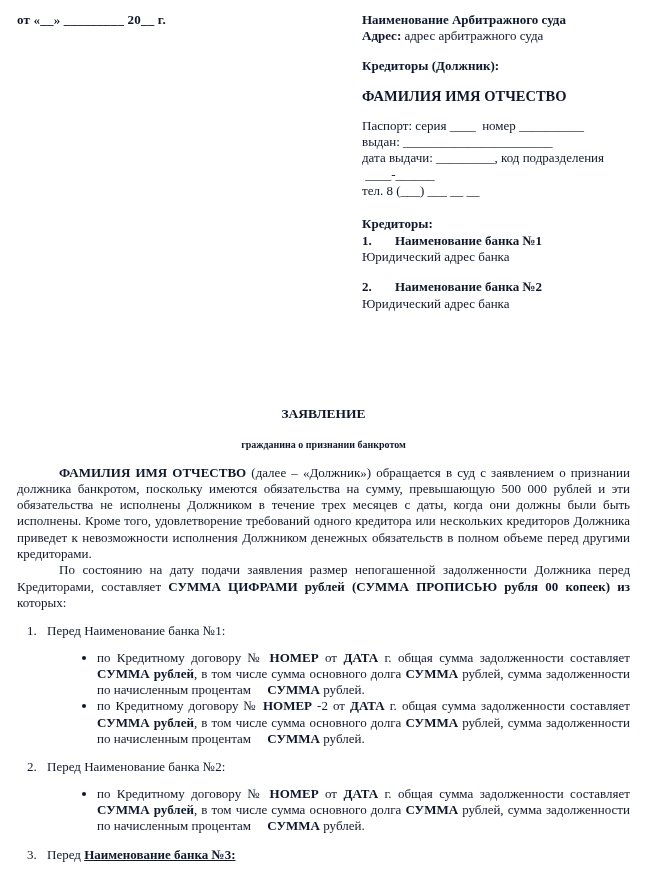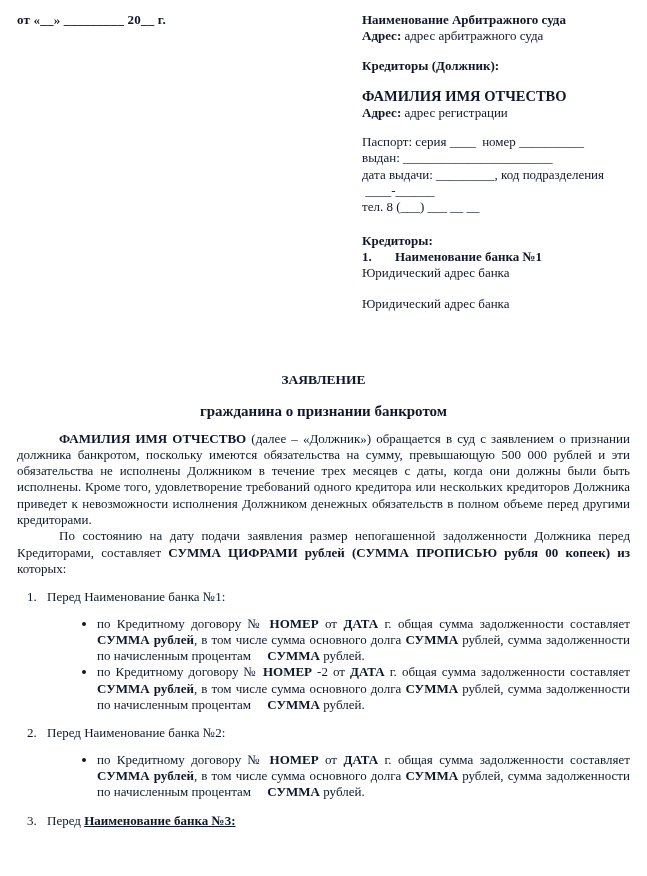--- a/index.html
+++ b/index.html
@@ -16,22 +16,22 @@
   .date-line{position:absolute;left:0;top:2px;font-weight:700;letter-spacing:.2px;}
   .right-col{margin-left:345px;padding-top:2px;}
   .right-col .line{white-space:pre-wrap;}
   .gap-s{height:13px;}
   .gap-m{height:14px;}
   .gap-l{height:17px;}
   .applicant-name{font-weight:700;font-size:14.5px;line-height:17px;}
   .creditor-num{display:inline-block;width:33px;font-weight:700;}
   .creditor-name{font-weight:700;margin-top:45px;}
   
-  .doc-title{margin-top:36px;text-align:center;font-weight:700;font-size:13.5px;}
-  .doc-subtitle{margin-top:15px;margin-bottom:11px;text-align:center;font-weight:700;font-size:15px;}
+  .doc-title{margin-top:70px;text-align:center;font-weight:700;font-size:13.5px;}
+  .doc-subtitle{margin-top:15px;margin-bottom:11px;text-align:center;font-weight:700;font-size:10px;}
   
   .body-p{margin:0;text-align:justify;text-indent:42px;white-space:pre-wrap;}
   
   .debt{margin-top:8px;}
   .debt-item{margin-top:12px;}
   .debt-head{display:flex;}
   .debt-num{flex:0 0 20px;margin-left:10px;}
   .debt-head-text{white-space:pre-wrap;}
   .bullets{margin:10px 0 2px 0;padding-left:80px;}
   .bullets li{margin:0;text-align:justify;white-space:pre-wrap;}
@@ -46,41 +46,41 @@
 
     <div class="right-col">
       <div class="line b">Наименование Арбитражного суда</div>
       <div class="line"><span style="font-weight: 700;">Адрес:</span><span> адрес арбитражного суда</span></div>
 
       <div class="gap-s"></div>
       <div class="line b">Кредиторы (Должник):</div>
 
       <div class="gap-m"></div>
       <div class="line applicant-name">ФАМИЛИЯ ИМЯ ОТЧЕСТВО</div>
-      <div class="line"><span style="font-weight: 700;">Адрес:</span><span> адрес регистрации</span></div>
 
       <div class="gap-s"></div>
       <div>
         <div class="line">Паспорт: серия ____  номер __________</div>
         <div class="line">выдан: _______________________</div>
         <div class="line">дата выдачи: _________, код подразделения</div>
         <div class="line"> ____-______</div>
         <div class="line">тел. 8 (___) ___ __ __</div>
       </div>
 
       <div class="gap-l"></div>
       <div class="line b">Кредиторы:</div>
 
       <div>
         <div class="line"><span class="creditor-num">1.</span><span class="creditor-name">Наименование банка №1</span></div>
         <div class="line">Юридический адрес банка</div>
       </div>
 
       <div class="gap-m"></div>
       <div>
+        <div class="line"><span class="creditor-num">2.</span><span class="creditor-name">Наименование банка №2</span></div>
         <div class="line">Юридический адрес банка</div>
       </div>
     </div>
   </div>
 
   <div class="doc-title">ЗАЯВЛЕНИЕ</div>
   <div class="doc-subtitle">гражданина о признании банкротом</div>
 
   <p class="body-p"><span style="font-weight: 700;">ФАМИЛИЯ ИМЯ ОТЧЕСТВО</span><span> (далее – «Должник») обращается в суд с заявлением о признании должника банкротом, поскольку имеются обязательства на сумму, превышающую 500 000 рублей и эти обязательства не исполнены Должником в течение трех месяцев с даты, когда они должны были быть исполнены. Кроме того, удовлетворение требований одного кредитора или нескольких кредиторов Должника приведет к невозможности исполнения Должником денежных обязательств в полном объеме перед другими кредиторами.</span></p>
   <p class="body-p"><span>По состоянию на дату подачи заявления размер непогашенной задолженности Должника перед Кредиторами, составляет </span><span style="font-weight: 700;">СУММА ЦИФРАМИ рублей (СУММА ПРОПИСЬЮ рубля 00 копеек) из</span><span> которых:</span></p>

